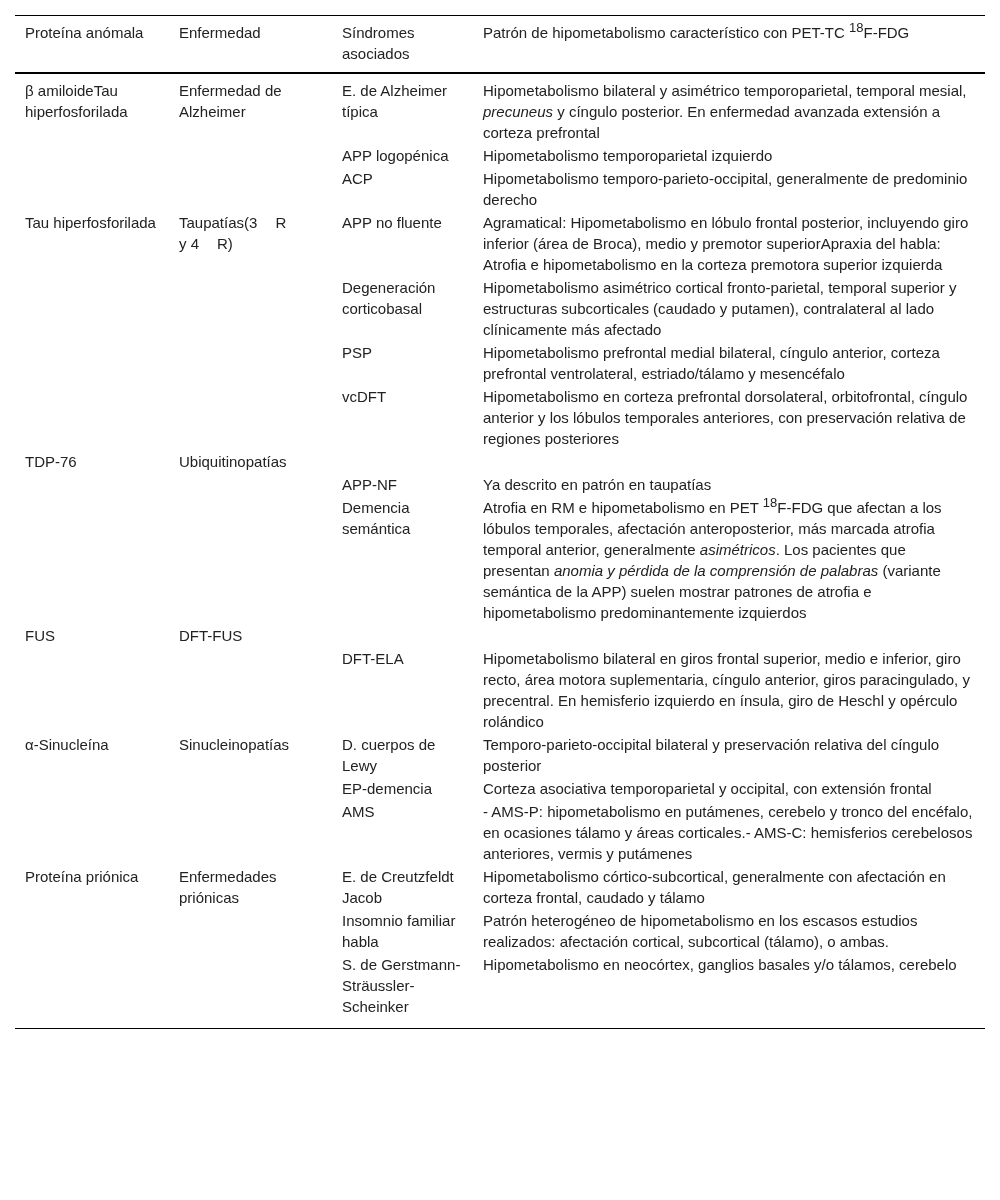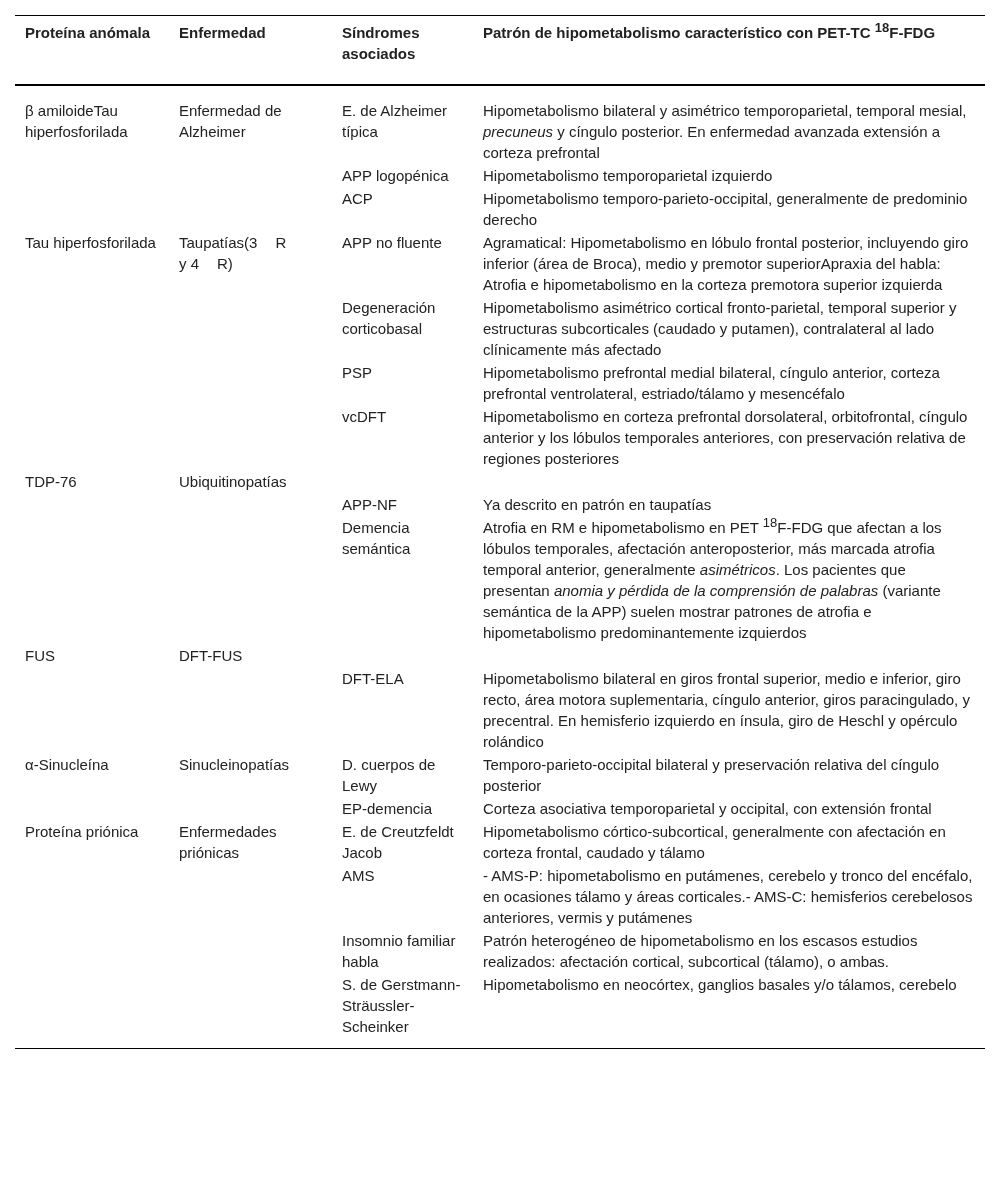--- a/index.html
+++ b/index.html
@@ -6,23 +6,23 @@
   body {
     width: 1000px; height: 1200px; overflow: hidden;
     font-family: "Liberation Sans", sans-serif;
     font-size: 15px; line-height: 21px; color: #222222;
   }
   .wrap { position: absolute; left: 15px; top: 15px; width: 970px; }
   table { border-collapse: collapse; width: 970px; table-layout: fixed; }
   thead tr { border-top: 1px solid #000; border-bottom: 2px solid #000; }
   tbody { border-bottom: 1px solid #000; }
   th, td { text-align: left; vertical-align: top; padding: 0 10px; font-weight: normal; }
-  th { padding-top: 6px; padding-bottom: 20px; font-weight: bold; }
+  th { padding-top: 6px; padding-bottom: 8px; }
   td { padding-top: 1px; padding-bottom: 1px; }
-  tbody tr:first-child td { padding-top: 14px; }
+  tbody tr:first-child td { padding-top: 6px; }
   tbody tr:last-child td { padding-bottom: 11px; }
   col.c1 { width: 154px; } col.c2 { width: 163px; } col.c3 { width: 141px; } col.c4 { width: 512px; }
   sup { font-size: 13px; line-height: 0; vertical-align: 6px; }
   em { font-style: italic; }
   .sp { display: inline-block; width: 18px; }
 </style>
 </head>
 <body>
 
 <div class="wrap">
@@ -120,30 +120,30 @@
       <td>D. cuerpos de Lewy</td>
       <td>Temporo-parieto-occipital bilateral y preservación relativa del cíngulo posterior</td>
     </tr>
     <tr>
       <td></td>
           <td></td>
       <td>EP-demencia</td>
       <td>Corteza asociativa temporoparietal y occipital, con extensión frontal</td>
     </tr>
     <tr>
+      <td></td>
+          <td></td>
+      <td>AMS</td>
+      <td>- AMS-P: hipometabolismo en putámenes, cerebelo y tronco del encéfalo, en ocasiones tálamo y áreas corticales.- AMS-C: hemisferios cerebelosos anteriores, vermis y putámenes</td>
+    </tr>
+    <tr>
       <td>Proteína priónica</td>
       <td>Enfermedades priónicas</td>
       <td>E. de Creutzfeldt Jacob</td>
       <td>Hipometabolismo córtico-subcortical, generalmente con afectación en corteza frontal, caudado y tálamo</td>
-    </tr>
-    <tr>
-      <td></td>
-          <td></td>
-      <td>AMS</td>
-      <td>- AMS-P: hipometabolismo en putámenes, cerebelo y tronco del encéfalo, en ocasiones tálamo y áreas corticales.- AMS-C: hemisferios cerebelosos anteriores, vermis y putámenes</td>
     </tr>
     <tr>
       <td></td>
           <td></td>
       <td>Insomnio familiar habla</td>
       <td>Patrón heterogéneo de hipometabolismo en los escasos estudios realizados: afectación cortical, subcortical (tálamo), o ambas.</td>
     </tr>
     <tr>
       <td></td>
           <td></td>

